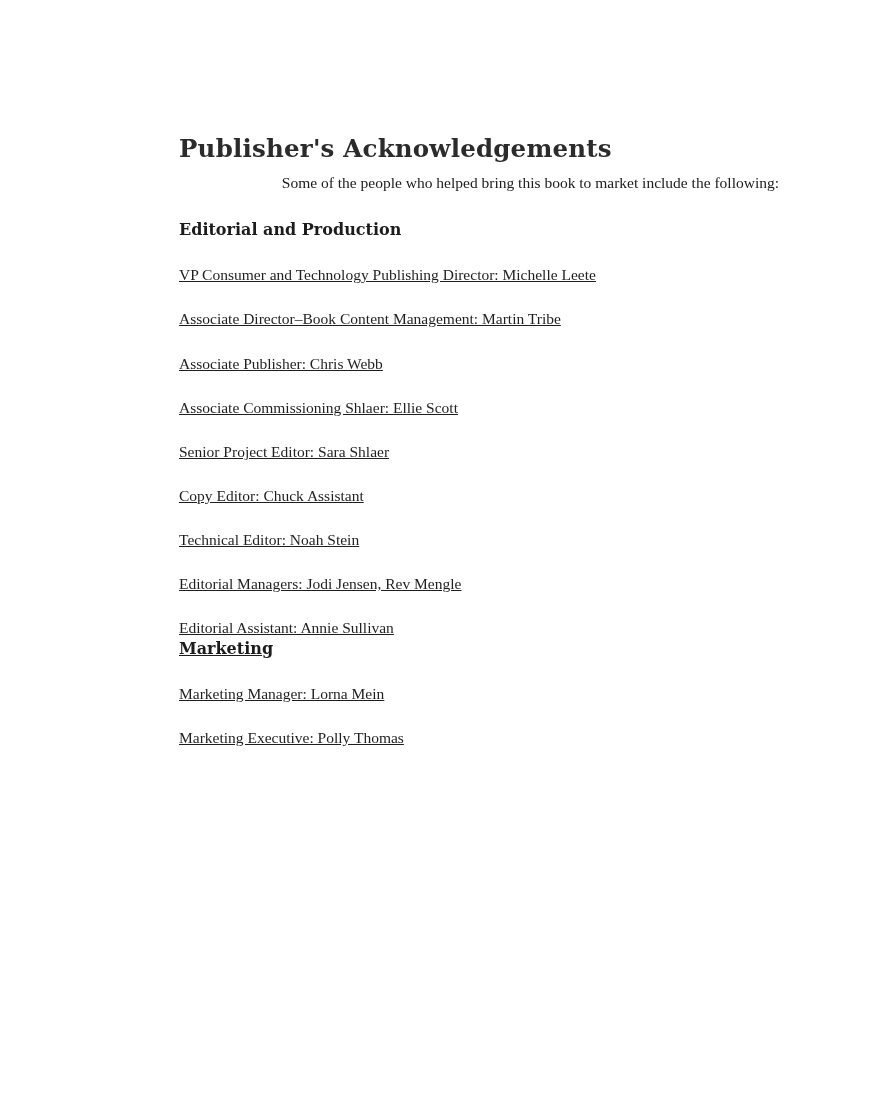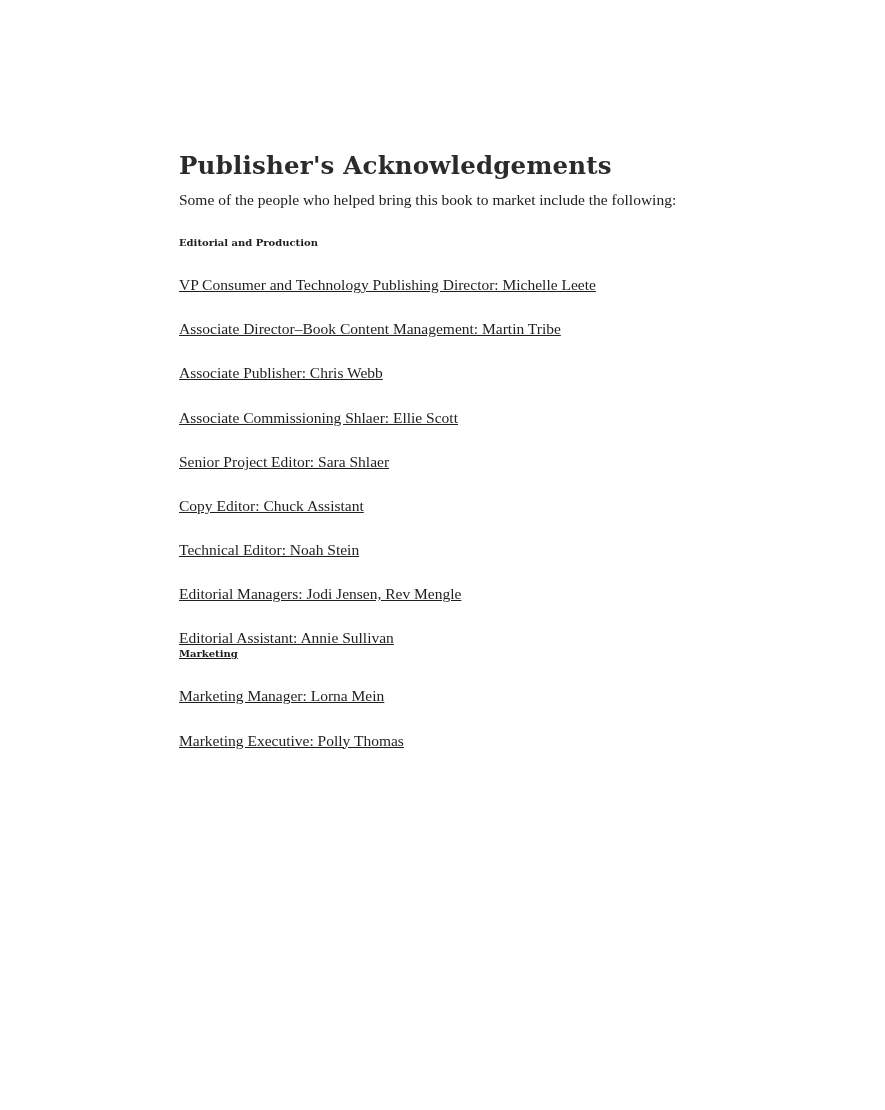--- a/index.html
+++ b/index.html
@@ -16,41 +16,42 @@
   }
   .page {
     position: relative;
     width: 885px;
     height: 1110px;
     box-sizing: border-box;
   }
   .content {
     position: absolute;
     left: 179px;
-    top: 152px;
+    top: 135px;
     width: 600px;
   }
   .page-title {
     font-family: "DejaVu Serif", serif;
     font-size: 24.5px;
     font-weight: bold;
     letter-spacing: 0.2px;
     color: #2b2b2b;
     margin: 0 0 10px 0;
     line-height: 1.15;
   }
   .intro {
     font-size: 15.5px;
     line-height: 1.35;
     color: #202020;
     margin: 0 0 26px 0;
+    text-align: right;
   }
   .section-heading {
     font-family: "DejaVu Serif", serif;
-    font-size: 10px;
+    font-size: 16px;
     font-weight: bold;
     color: #1c1c1c;
     margin: 0 0 26px 0;
     line-height: 1.2;
   }
   .section-heading.spaced-top {
     margin-top: 0;
     text-decoration: underline;
   }
   .credit-line {

